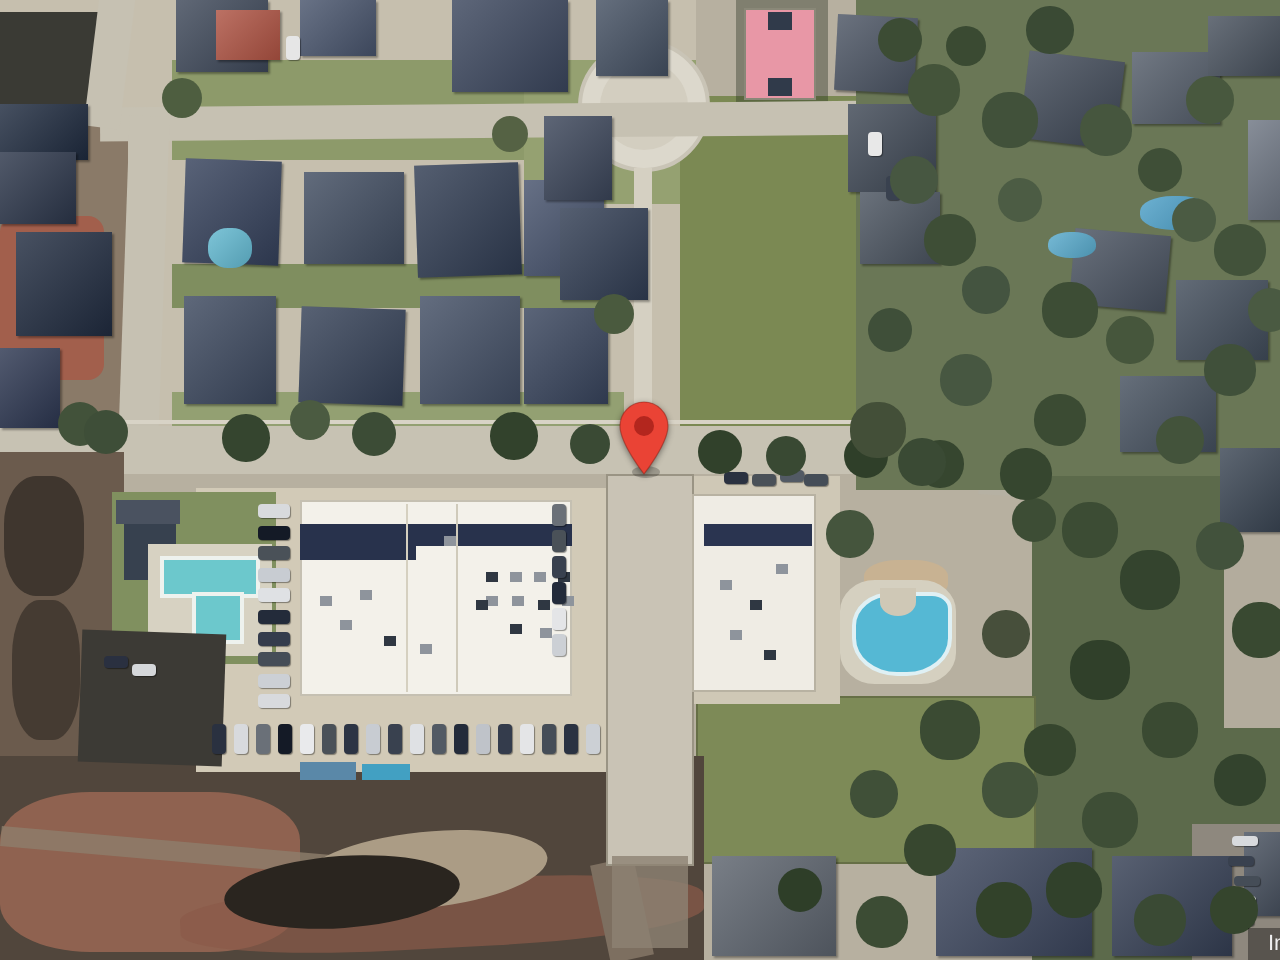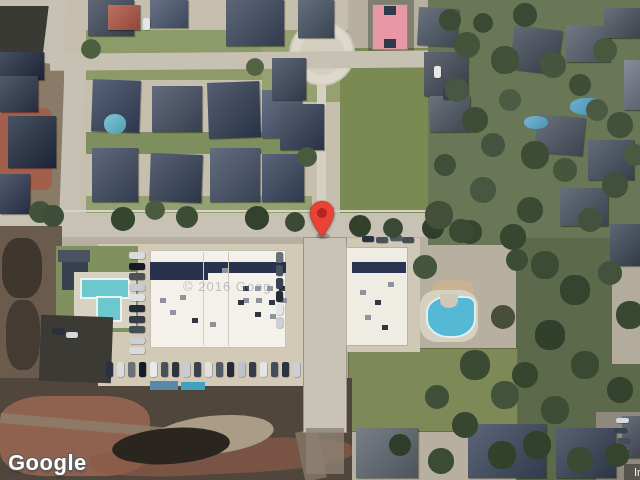--- a/index.html
+++ b/index.html
@@ -199,18 +199,16 @@
       <div class="car" style="left: 143px; top: 18px; width: 7px; height: 12px; background: rgb(230, 230, 230);"></div>
     </div>
   <div id="tree-layer" style="box-shadow: rgb(60, 76, 52) 445px 15px 0px 6px, rgb(68, 84, 58) 462px 40px 0px 8px, rgb(58, 74, 50) 478px 18px 0px 5px, rgb(65, 81, 58) 500px 55px 0px 9px, rgb(71, 87, 65) 452px 85px 0px 7px, rgb(62, 78, 54) 470px 115px 0px 8px, rgb(68, 84, 64) 488px 140px 0px 7px, rgb(76, 92, 68) 505px 95px 0px 6px, rgb(58, 74, 52) 520px 10px 0px 7px, rgb(70, 86, 62) 548px 60px 0px 8px, rgb(63, 79, 55) 575px 80px 0px 6px, rgb(72, 88, 62) 600px 45px 0px 7px, rgb(66, 82, 58) 615px 120px 0px 8px, rgb(75, 91, 67) 592px 105px 0px 6px, rgb(61, 77, 53) 530px 150px 0px 9px, rgb(70, 86, 60) 560px 165px 0px 7px, rgb(64, 80, 58) 610px 180px 0px 8px, rgb(74, 90, 66) 630px 150px 0px 6px, rgb(59, 75, 51) 525px 205px 0px 8px, rgb(67, 83, 59) 585px 215px 0px 7px, rgb(71, 87, 65) 478px 185px 0px 8px, rgb(63, 79, 57) 440px 160px 0px 6px, rgb(67, 79, 56) 434px 210px 0px 9px, rgb(58, 74, 52) 456px 226px 0px 7px, rgb(54, 70, 47) 508px 232px 0px 8px, rgb(62, 78, 56) 48px 211px 0px 6px, rgb(53, 69, 47) 118px 214px 0px 7px, rgb(60, 76, 54) 182px 212px 0px 6px, rgb(50, 66, 44) 252px 213px 0px 7px, rgb(58, 74, 52) 290px 217px 0px 5px, rgb(49, 65, 43) 355px 221px 0px 6px, rgb(57, 73, 51) 388px 223px 0px 5px, rgb(47, 63, 41) 428px 223px 0px 6px, rgb(54, 70, 47) 465px 227px 0px 7px, rgb(60, 76, 52) 540px 260px 0px 9px, rgb(52, 68, 46) 570px 285px 0px 10px, rgb(66, 82, 60) 605px 268px 0px 7px, rgb(57, 73, 49) 625px 310px 0px 9px, rgb(48, 64, 42) 545px 330px 0px 10px, rgb(58, 74, 50) 580px 360px 0px 9px, rgb(51, 67, 45) 615px 385px 0px 8px, rgb(62, 78, 54) 550px 405px 0px 9px, rgb(54, 70, 46) 520px 370px 0px 8px, rgb(49, 65, 43) 532px 440px 0px 9px, rgb(58, 74, 52) 575px 455px 0px 8px, rgb(53, 69, 45) 612px 450px 0px 7px, rgb(59, 75, 51) 470px 360px 0px 10px, rgb(67, 83, 59) 500px 390px 0px 9px, rgb(55, 71, 47) 460px 420px 0px 8px, rgb(64, 80, 56) 432px 392px 0px 7px, rgb(50, 66, 42) 497px 450px 0px 9px, rgb(60, 76, 52) 436px 456px 0px 8px, rgb(46, 62, 40) 395px 440px 0px 6px, rgb(69, 85, 61) 420px 262px 0px 7px, rgb(61, 77, 53) 512px 255px 0px 6px, rgb(71, 79, 59) 498px 312px 0px 7px, rgb(66, 82, 58) 35px 207px 0px 6px, rgb(75, 91, 65) 150px 205px 0px 5px, rgb(78, 94, 64) 86px 44px 0px 5px, rgb(85, 98, 68) 250px 62px 0px 4px, rgb(74, 90, 62) 302px 152px 0px 5px;"></div>
 
   <div id="pin-shadow"></div>
   <svg id="pin" viewBox="0 0 26 38" xmlns="http://www.w3.org/2000/svg">
     <path d="M13 1 C6.4 1 1 6.4 1 13 c0 8.8 12 24 12 24 s12 -15.2 12 -24 C25 6.4 19.6 1 13 1 Z" style="fill:var(--pin-color,#EA4335)" stroke="rgba(140,30,20,.5)" stroke-width="0.6"></path>
     <circle cx="13" cy="13" r="5" style="fill:var(--pin-inner,#B3261E)"></circle>
   </svg>
 
-  <div id="roof-watermark">© 2016 Goog</div>
-  <div id="google-logo">Google</div>
   <div id="attribution">
     <span>Imagery ©2026 Airbus, Maxar Technologies, Vexcel Imaging US, Inc.</span>
   </div>
 </div>
 
 </body></html>

